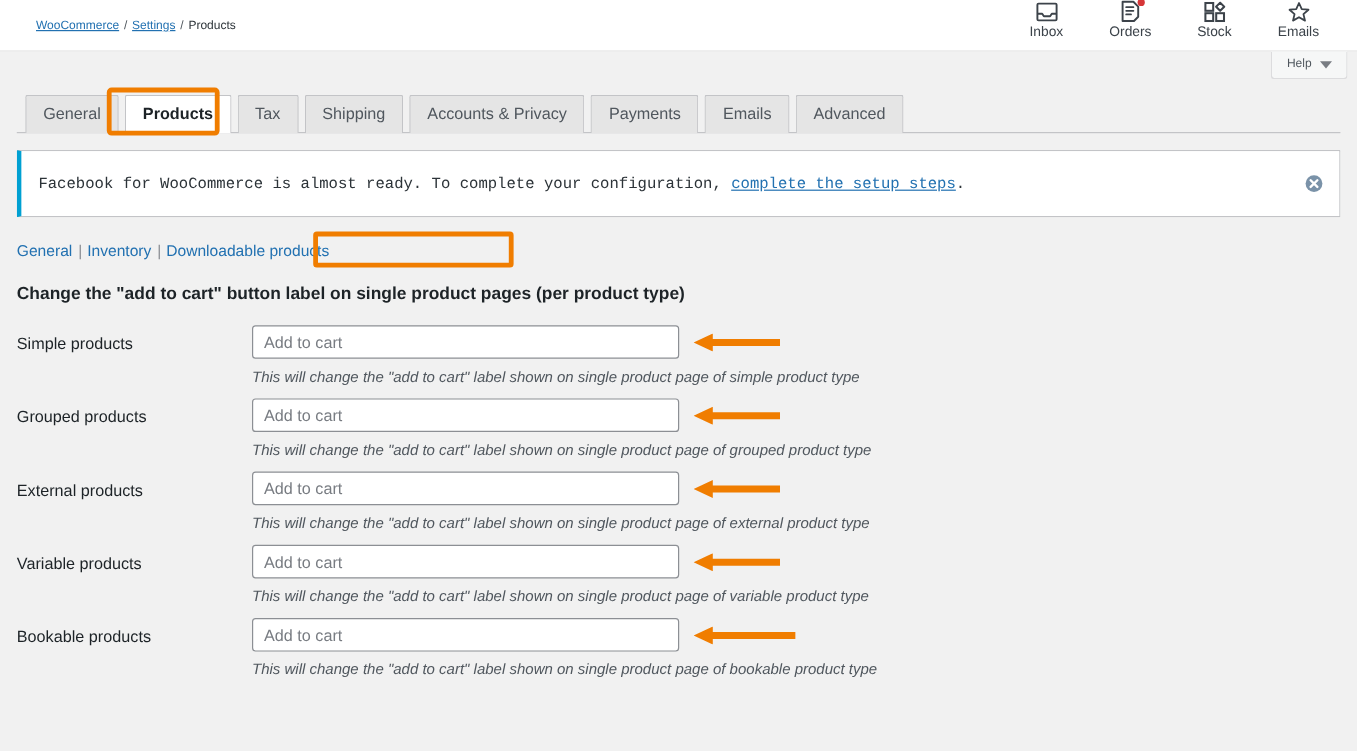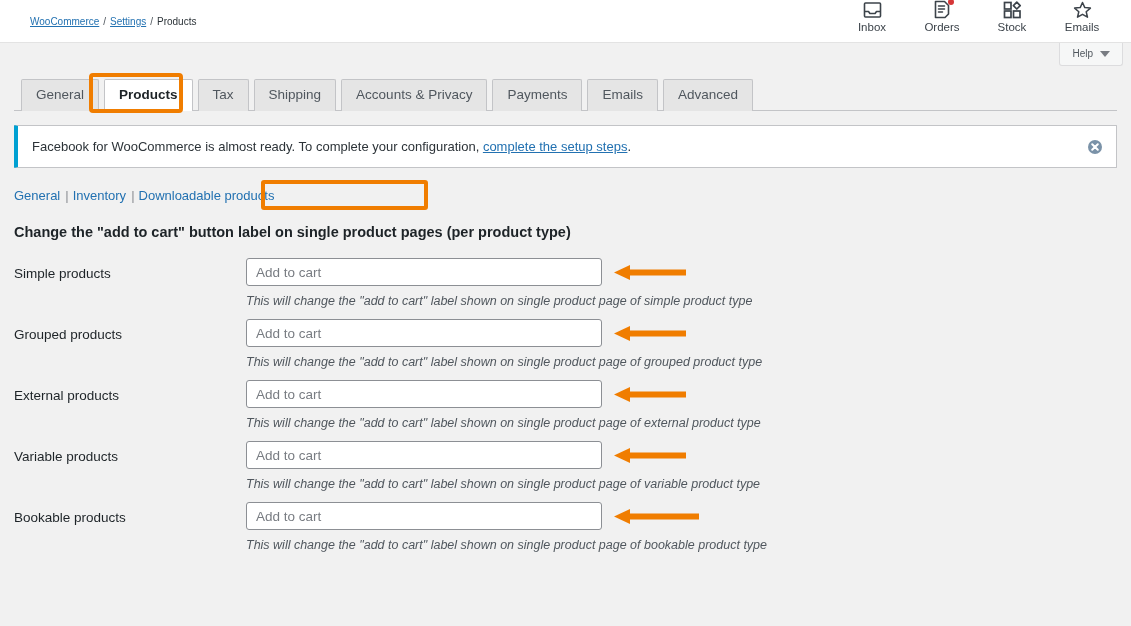--- a/index.html
+++ b/index.html
@@ -133,24 +133,25 @@
     pointer-events: none;
   }
 
   
   .notice {
     position: relative;
     margin: 14px 14px 0 14px;
     background: #ffffff;
     border: 1px solid #c3c4c7;
     border-left: 4px solid #00a0d2;
-    height: 43px;
+    height: 56px;
     display: flex;
     align-items: center;
     border-radius: 1px;
+    font-family: Liberation Mono, monospace;
   }
   .notice p {
     margin-left: 14px;
     font-size: 13px;
     color: #2c3338;
   }
   .notice p a { color: #2271b1; text-decoration: underline; }
   .notice-dismiss {
     position: absolute;
     right: 13px; top: 50%;
@@ -199,21 +200,21 @@
     margin-top: 18px;
     position: relative;
   }
   .row {
     position: relative;
     display: flex;
     align-items: flex-start;
     margin-bottom: 11px;
   }
   .row .lbl {
-    width: 246px;
+    width: 210px;
     padding-left: 14px;
     font-size: 13.5px;
     color: #1d2327;
     padding-top: 8px;
   }
   .row .fieldcol { position: relative; }
   .row input[type=text] {
     width: 356px;
     height: 28px;
     border: 1px solid #8c8f94;

